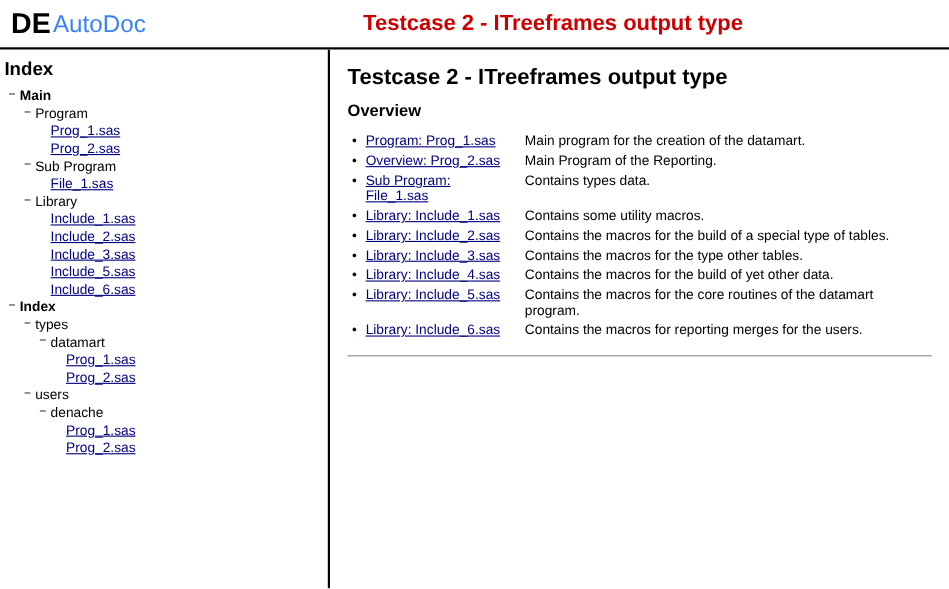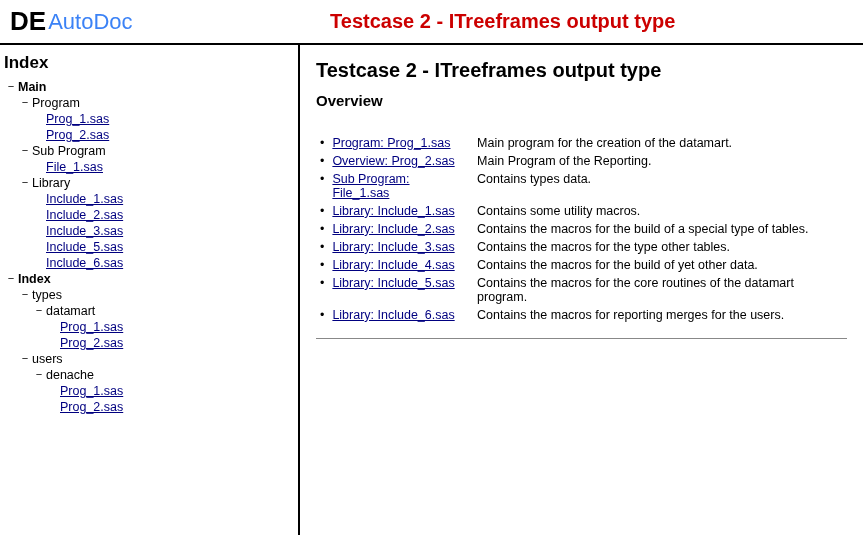--- a/index.html
+++ b/index.html
@@ -95,21 +95,21 @@
     #content-title {
       font-size: 20px;
       font-weight: bold;
       margin-bottom: 10px;
       color: #000;
     }
 
     #overview-heading {
       font-size: 15px;
       font-weight: bold;
-      margin-bottom: 25px;
+      margin-bottom: 10px;
       color: #000;
     }
 
     .overview-table {
       width: 100%;
       border-collapse: collapse;
       margin-bottom: 14px;
       font-size: 12.5px;
     }
     .overview-table td {

